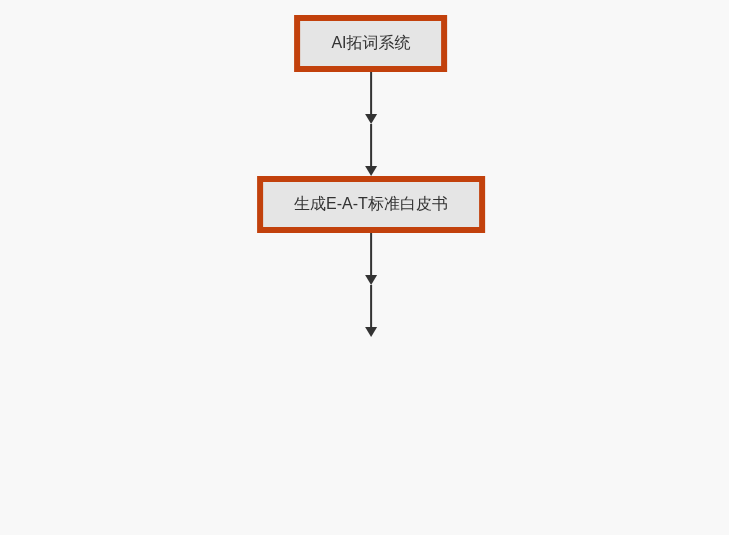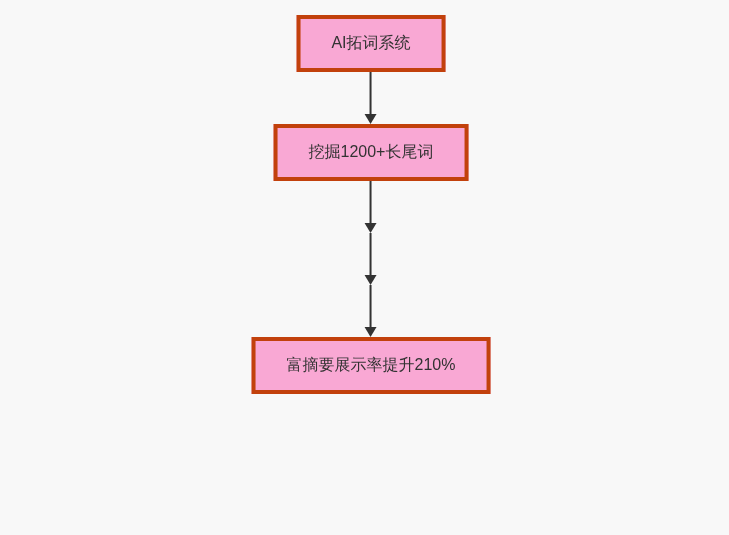--- a/index.html
+++ b/index.html
@@ -24,22 +24,22 @@
     align-items: center;
     width: max-content;
   }
   .node {
     box-sizing: border-box;
     height: 57px;
     display: flex;
     align-items: center;
     justify-content: center;
     padding: 0 31px;
-    background: #f9a8d4;
-    border: 4px solid #c2410c;
+    background: #e5e5e5;
+    border: 6px solid #c2410c;
     color: #333333;
     font-size: 16px;
     white-space: nowrap;
     text-align: left;
   }
   .connector {
     position: relative;
     width: 12px;
     height: 52px;
     flex: 0 0 auto;
@@ -72,38 +72,35 @@
 
   <div class="node">
     <span>AI拓词系统</span>
   </div>
 
   <div class="connector">
     <div class="line"></div>
     <div class="arrowhead"></div>
   </div>
 
+
+  <div class="connector">
+    <div class="line"></div>
+    <div class="arrowhead"></div>
+  </div>
+
   <div class="node">
-    <span>挖掘1200+长尾词</span>
+    <span>生成E-A-T标准白皮书</span>
   </div>
 
   <div class="connector">
     <div class="line"></div>
     <div class="arrowhead"></div>
   </div>
 
 
   <div class="connector">
     <div class="line"></div>
     <div class="arrowhead"></div>
   </div>
 
 
-  <div class="connector">
-    <div class="line"></div>
-    <div class="arrowhead"></div>
-  </div>
-
-  <div class="node">
-    <span>富摘要展示率提升210%</span>
-  </div>
-
 </div>
 
 </body></html>

